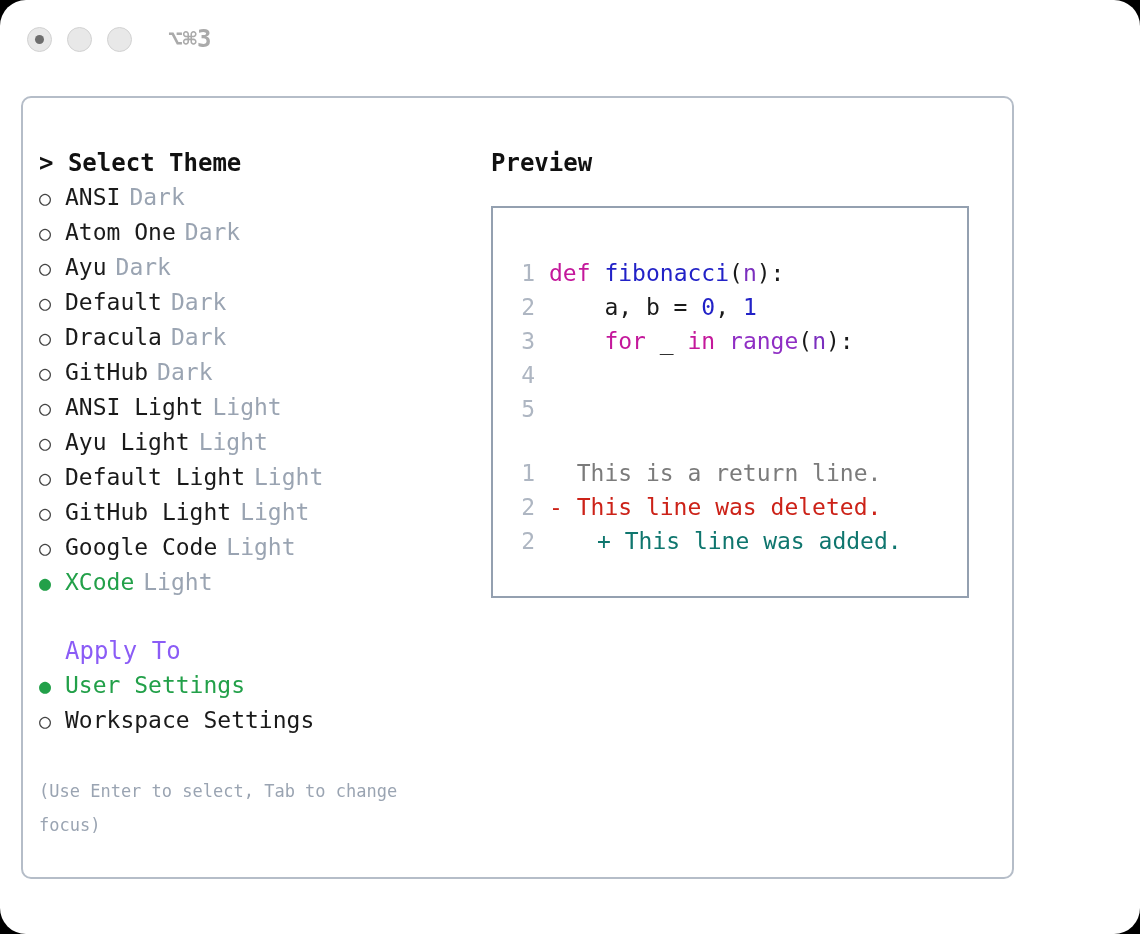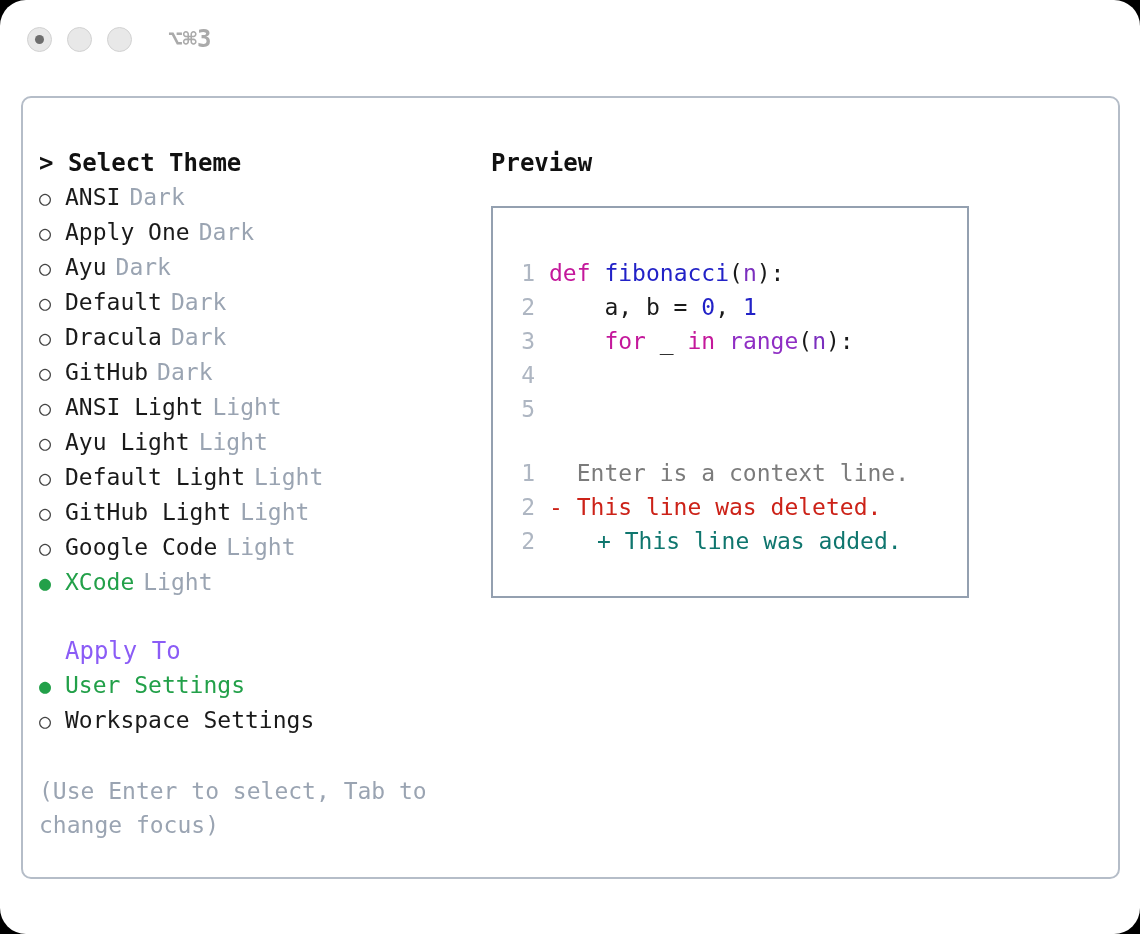--- a/index.html
+++ b/index.html
@@ -63,21 +63,21 @@
     color: #aaaaaa;
     letter-spacing: 0px;
     line-height: 1;
   }
 
   
   .panel {
     position: absolute;
     left: 21px;
     top: 96px;
-    width: 1099px;
+    width: 993px;
     height: 783px;
     border: 2px solid #b5bdc8;
     border-radius: 10px;
     box-sizing: border-box;
     background: #ffffff;
   }
 
   .columns {
     position: absolute;
     left: 0; top: 0;
@@ -129,21 +129,21 @@
   .opt-name.sel { color: #22a049; }
   .opt-kind {
     color: #9aa4b2;
     margin-left: 9px;
   }
 
   .spacer-lg { height: 34px; }
 
   .hint {
     margin-top: 36px;
-    font-size: 23px;
+    font-size: 17px;
     line-height: 34px;
     color: #9aa4b2;
     width: 420px;
   }
 
   
   .preview-box {
     margin-top: 26px;
     width: 478px;
     height: 392px;
@@ -196,21 +196,21 @@
     <div class="shortcut">⌥⌘3</div>
   </div>
 
   <div class="panel">
     <div class="columns">
 
       <div class="left-col">
         <div class="section-title">&gt; Select Theme</div>
         <div id="theme-items">
             <div class="opt-row"><span class="marker">○</span><span class="opt-name">ANSI</span><span class="opt-kind">Dark</span></div>
-            <div class="opt-row"><span class="marker">○</span><span class="opt-name">Apply One</span><span class="opt-kind">Dark</span></div>
+            <div class="opt-row"><span class="marker">○</span><span class="opt-name">Atom One</span><span class="opt-kind">Dark</span></div>
             <div class="opt-row"><span class="marker">○</span><span class="opt-name">Ayu</span><span class="opt-kind">Dark</span></div>
             <div class="opt-row"><span class="marker">○</span><span class="opt-name">Default</span><span class="opt-kind">Dark</span></div>
             <div class="opt-row"><span class="marker">○</span><span class="opt-name">Dracula</span><span class="opt-kind">Dark</span></div>
             <div class="opt-row"><span class="marker">○</span><span class="opt-name">GitHub</span><span class="opt-kind">Dark</span></div>
             <div class="opt-row"><span class="marker">○</span><span class="opt-name">ANSI Light</span><span class="opt-kind">Light</span></div>
             <div class="opt-row"><span class="marker">○</span><span class="opt-name">Ayu Light</span><span class="opt-kind">Light</span></div>
             <div class="opt-row"><span class="marker">○</span><span class="opt-name">Default Light</span><span class="opt-kind">Light</span></div>
             <div class="opt-row"><span class="marker">○</span><span class="opt-name">GitHub Light</span><span class="opt-kind">Light</span></div>
             <div class="opt-row"><span class="marker">○</span><span class="opt-name">Google Code</span><span class="opt-kind">Light</span></div>
             <div class="opt-row"><span class="marker sel">●</span><span class="opt-name sel">XCode</span><span class="opt-kind">Light</span></div>
@@ -232,21 +232,21 @@
         <div class="preview-box">
           <div id="code-lines">
               <div class="code-line"><span class="lnum">1</span><span class="code-txt"><span class="t-kw">def </span><span class="t-fn">fibonacci</span><span class="t-pln">(</span><span class="t-var">n</span><span class="t-pln">):</span></span></div>
               <div class="code-line"><span class="lnum">2</span><span class="code-txt"><span class="t-pln">    a, b = </span><span class="t-num">0</span><span class="t-pln">, </span><span class="t-num">1</span></span></div>
               <div class="code-line"><span class="lnum">3</span><span class="code-txt"><span class="t-pln">    </span><span class="t-kw">for</span><span class="t-pln"> _ </span><span class="t-kw">in</span><span class="t-pln"> </span><span class="t-call">range</span><span class="t-pln">(</span><span class="t-var">n</span><span class="t-pln">):</span></span></div>
               <div class="code-line"><span class="lnum">4</span></div>
               <div class="code-line"><span class="lnum">5</span></div>
             </div>
           <div class="gap"></div>
           <div id="diff-lines">
-              <div class="code-line"><span class="lnum">1</span><span class="code-txt t-ctx">  Enter is a context line.</span></div>
+              <div class="code-line"><span class="lnum">1</span><span class="code-txt t-ctx">  This is a return line.</span></div>
               <div class="code-line"><span class="lnum">2</span><span class="code-txt t-del">- This line was deleted.</span></div>
               <div class="code-line"><span class="lnum">2</span><span class="code-txt t-add">+ This line was added.</span></div>
             </div>
         </div>
       </div>
 
     </div>
   </div>
 </div>
 

